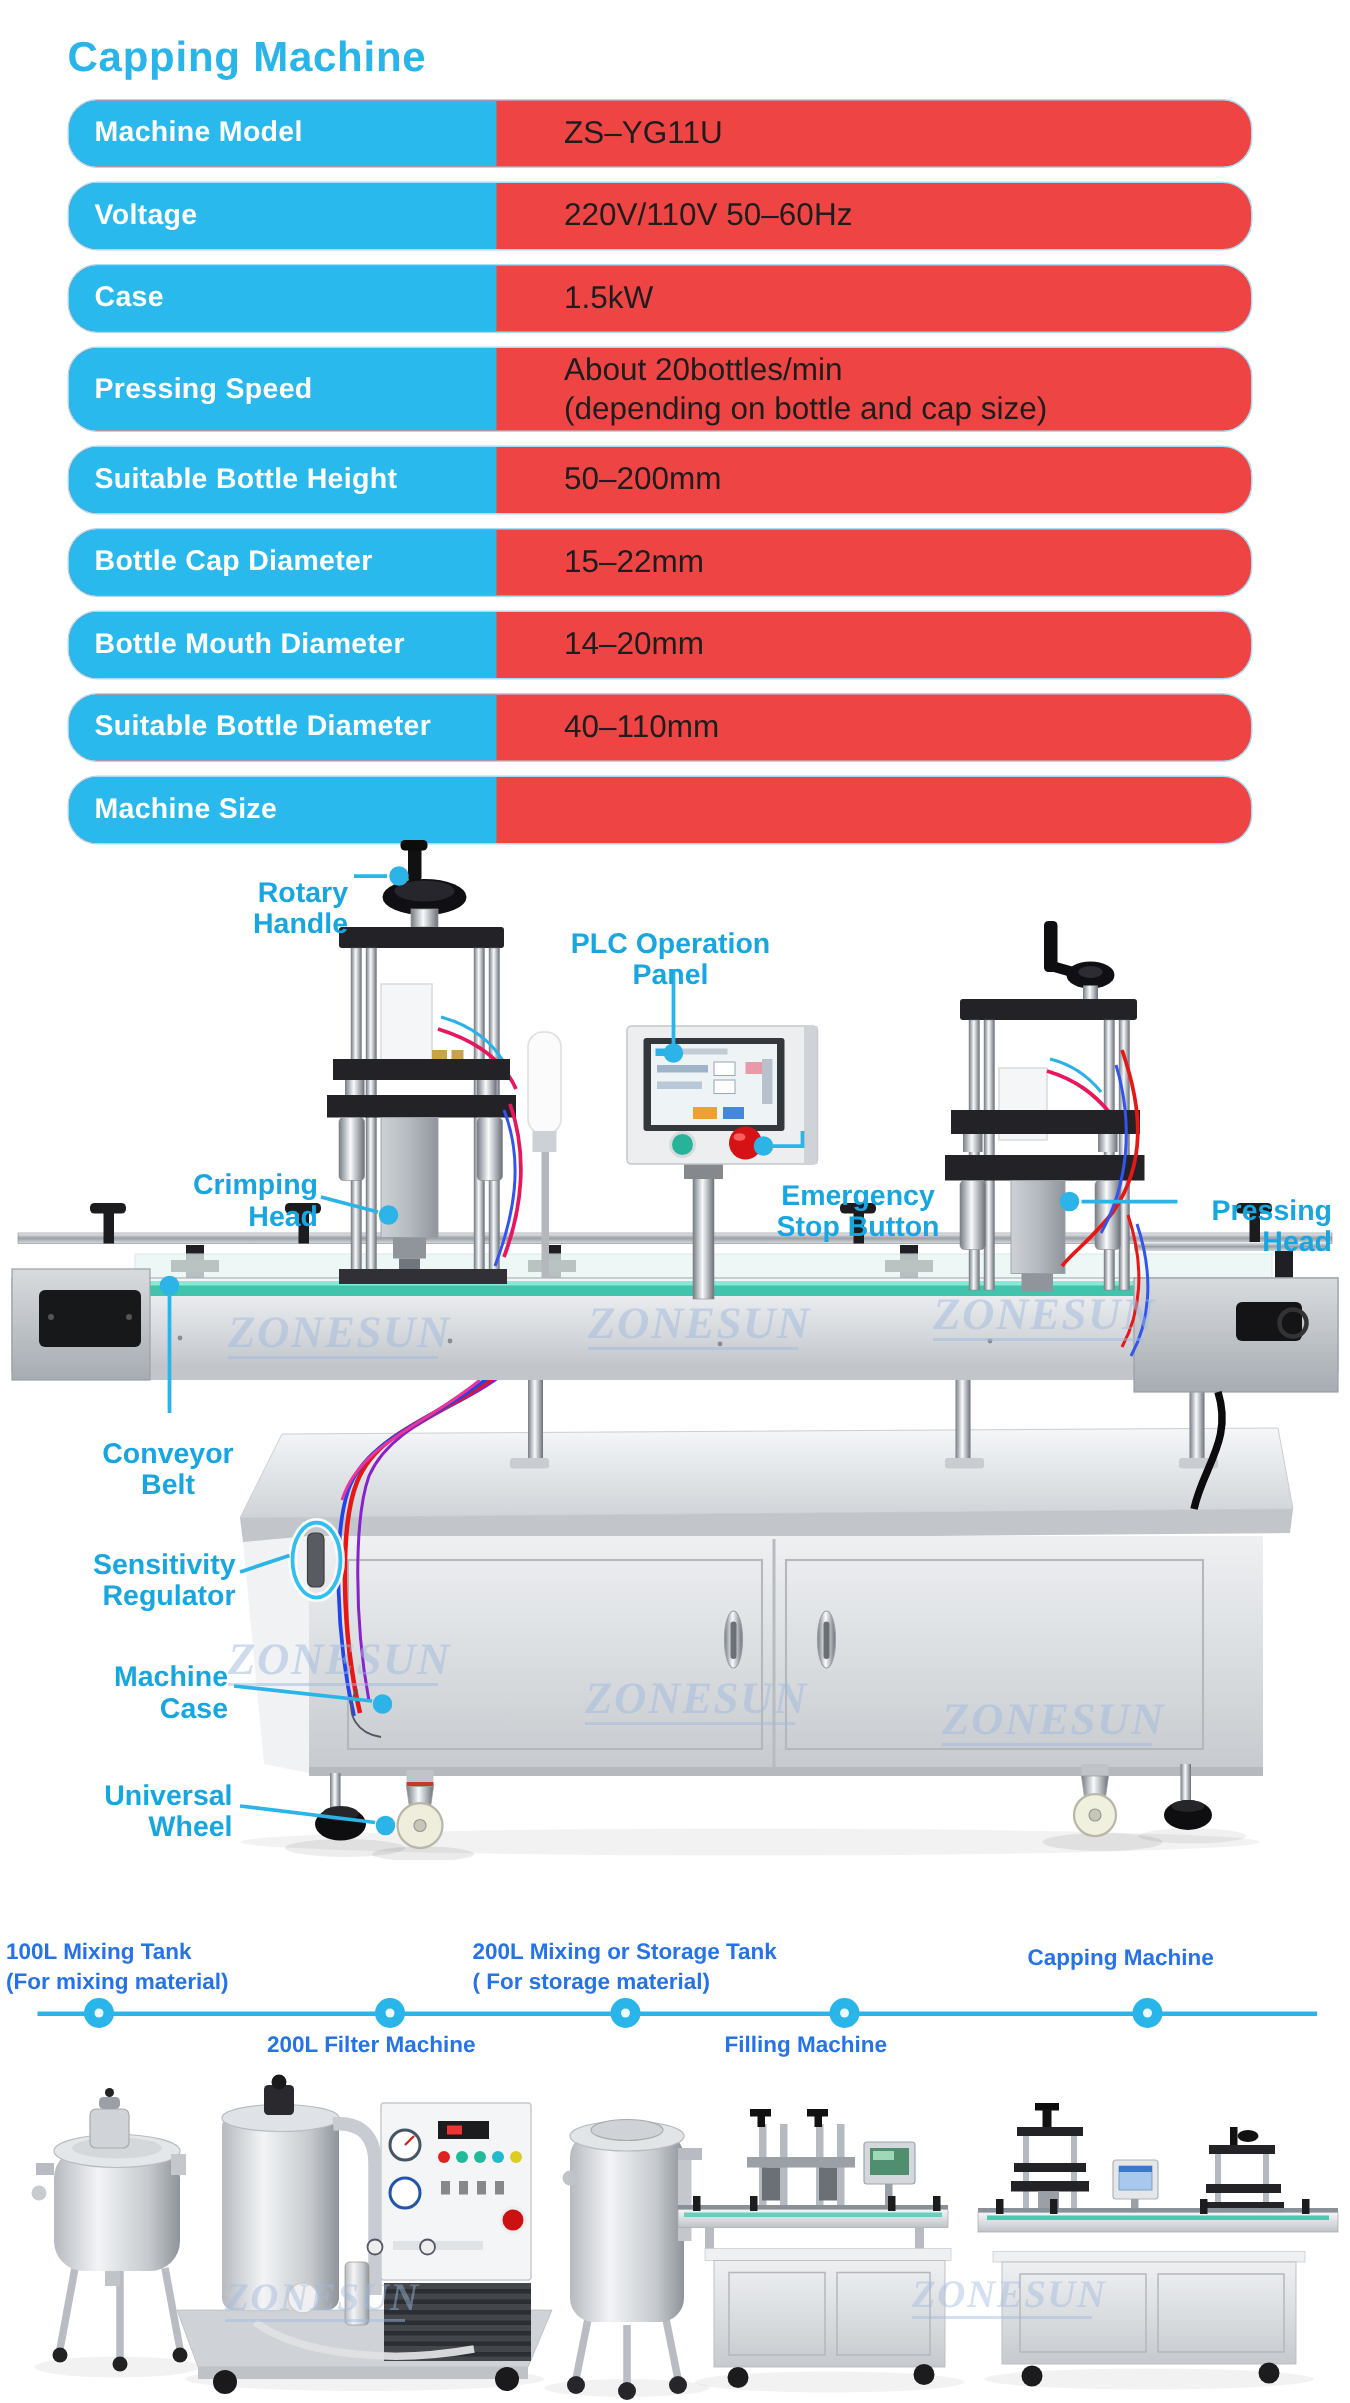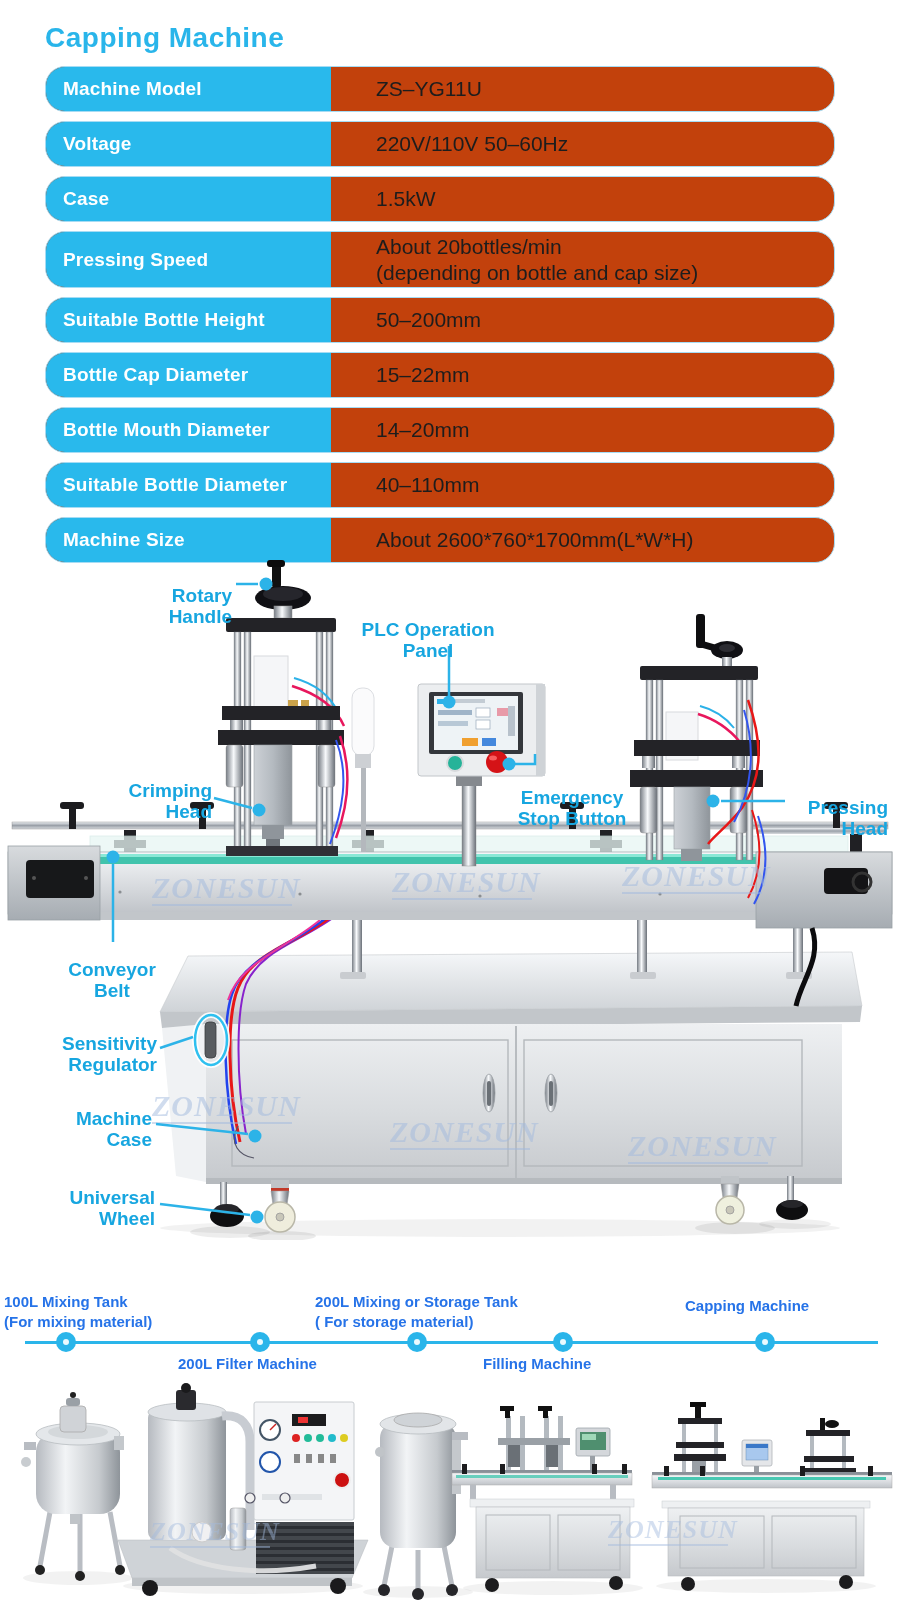--- a/index.html
+++ b/index.html
@@ -3,21 +3,21 @@
 <meta charset="utf-8">
 <style>
   html,body{margin:0;padding:0;background:#fff;}
   .page{position:relative;width:900px;height:1602px;background:#fff;overflow:hidden;
         font-family:"Liberation Sans",sans-serif;}
   .page-title{position:absolute;left:45px;top:22px;font-size:28px;font-weight:bold;
         color:#29b5ea;letter-spacing:.5px;}
   
   .spec{position:absolute;left:45px;top:66px;width:790px;}
   .spec-row{display:flex;align-items:stretch;height:46px;box-sizing:border-box;
-        border:1.5px solid #a6dcf4;border-radius:20px;background:#c2410c;margin-bottom:9px;
+        border:1.5px solid #a6dcf4;border-radius:20px;background:#ef4444;margin-bottom:9px;
         overflow:hidden;}
   .spec-row.tall{height:57px;}
   .spec-label{width:285px;flex:0 0 285px;background:#29b9ec;color:#fff;font-weight:bold;
         font-size:19px;display:flex;align-items:center;padding-left:17px;box-sizing:border-box;
         border-radius:8px 0 0 8px;letter-spacing:.2px;}
   .spec-value{flex:1;display:flex;align-items:center;padding-left:45px;font-size:21px;
         color:#1d1d1d;line-height:1.22;white-space:pre-line;}
   
   .diagram{position:absolute;left:0;top:560px;width:900px;height:680px;}
   .diagram svg{position:absolute;left:0;top:0;}
@@ -72,21 +72,20 @@
     <div class="spec-row">
       <div class="spec-label">Bottle Mouth Diameter</div>
       <div class="spec-value">14–20mm</div>
     </div>
     <div class="spec-row">
       <div class="spec-label">Suitable Bottle Diameter</div>
       <div class="spec-value">40–110mm</div>
     </div>
     <div class="spec-row">
       <div class="spec-label">Machine Size</div>
-      <div class="spec-value">About 2600*760*1700mm(L*W*H)</div>
     </div>
   </div>
 
   <div class="diagram">
     <svg width="900" height="680" viewBox="0 0 900 680">
       <defs>
         <linearGradient id="rodV" x1="0" y1="0" x2="1" y2="0">
           <stop offset="0" stop-color="#767c84"></stop>
             <stop offset="0.45" stop-color="#f8fafc"></stop>
             <stop offset="1" stop-color="#6a7078"></stop>
@@ -351,21 +350,21 @@
         <line x1="160" y1="488" x2="193" y2="477"></line>
         <line x1="156" y1="564" x2="248" y2="574"></line>
         <circle cx="255" cy="576" r="6.5" stroke="none"></circle>
         <line x1="160" y1="644" x2="250" y2="655"></line>
         <circle cx="257" cy="657" r="6.5" stroke="none"></circle>
       </g>
     </svg>
 
     <div class="callout right" style="right:668px;top:10px;">Rotary
 Handle</div>
-    <div class="callout center" style="left:338px;top:44px;width:180px;">PLC Operation
+    <div class="callout center" style="left:357px;top:44px;width:180px;">PLC Operation
 Panel</div>
     <div class="callout right" style="right:688px;top:205px;">Crimping
 Head</div>
     <div class="callout center" style="left:487px;top:212px;width:170px;">Emergency
 Stop Button</div>
     <div class="callout center" style="left:778px;top:222px;width:110px;text-align:right;">Pressing
 Head</div>
     <div class="callout center" style="left:37px;top:384px;width:150px;">Conveyor
 Belt</div>
     <div class="callout right" style="right:743px;top:458px;">Sensitivity

